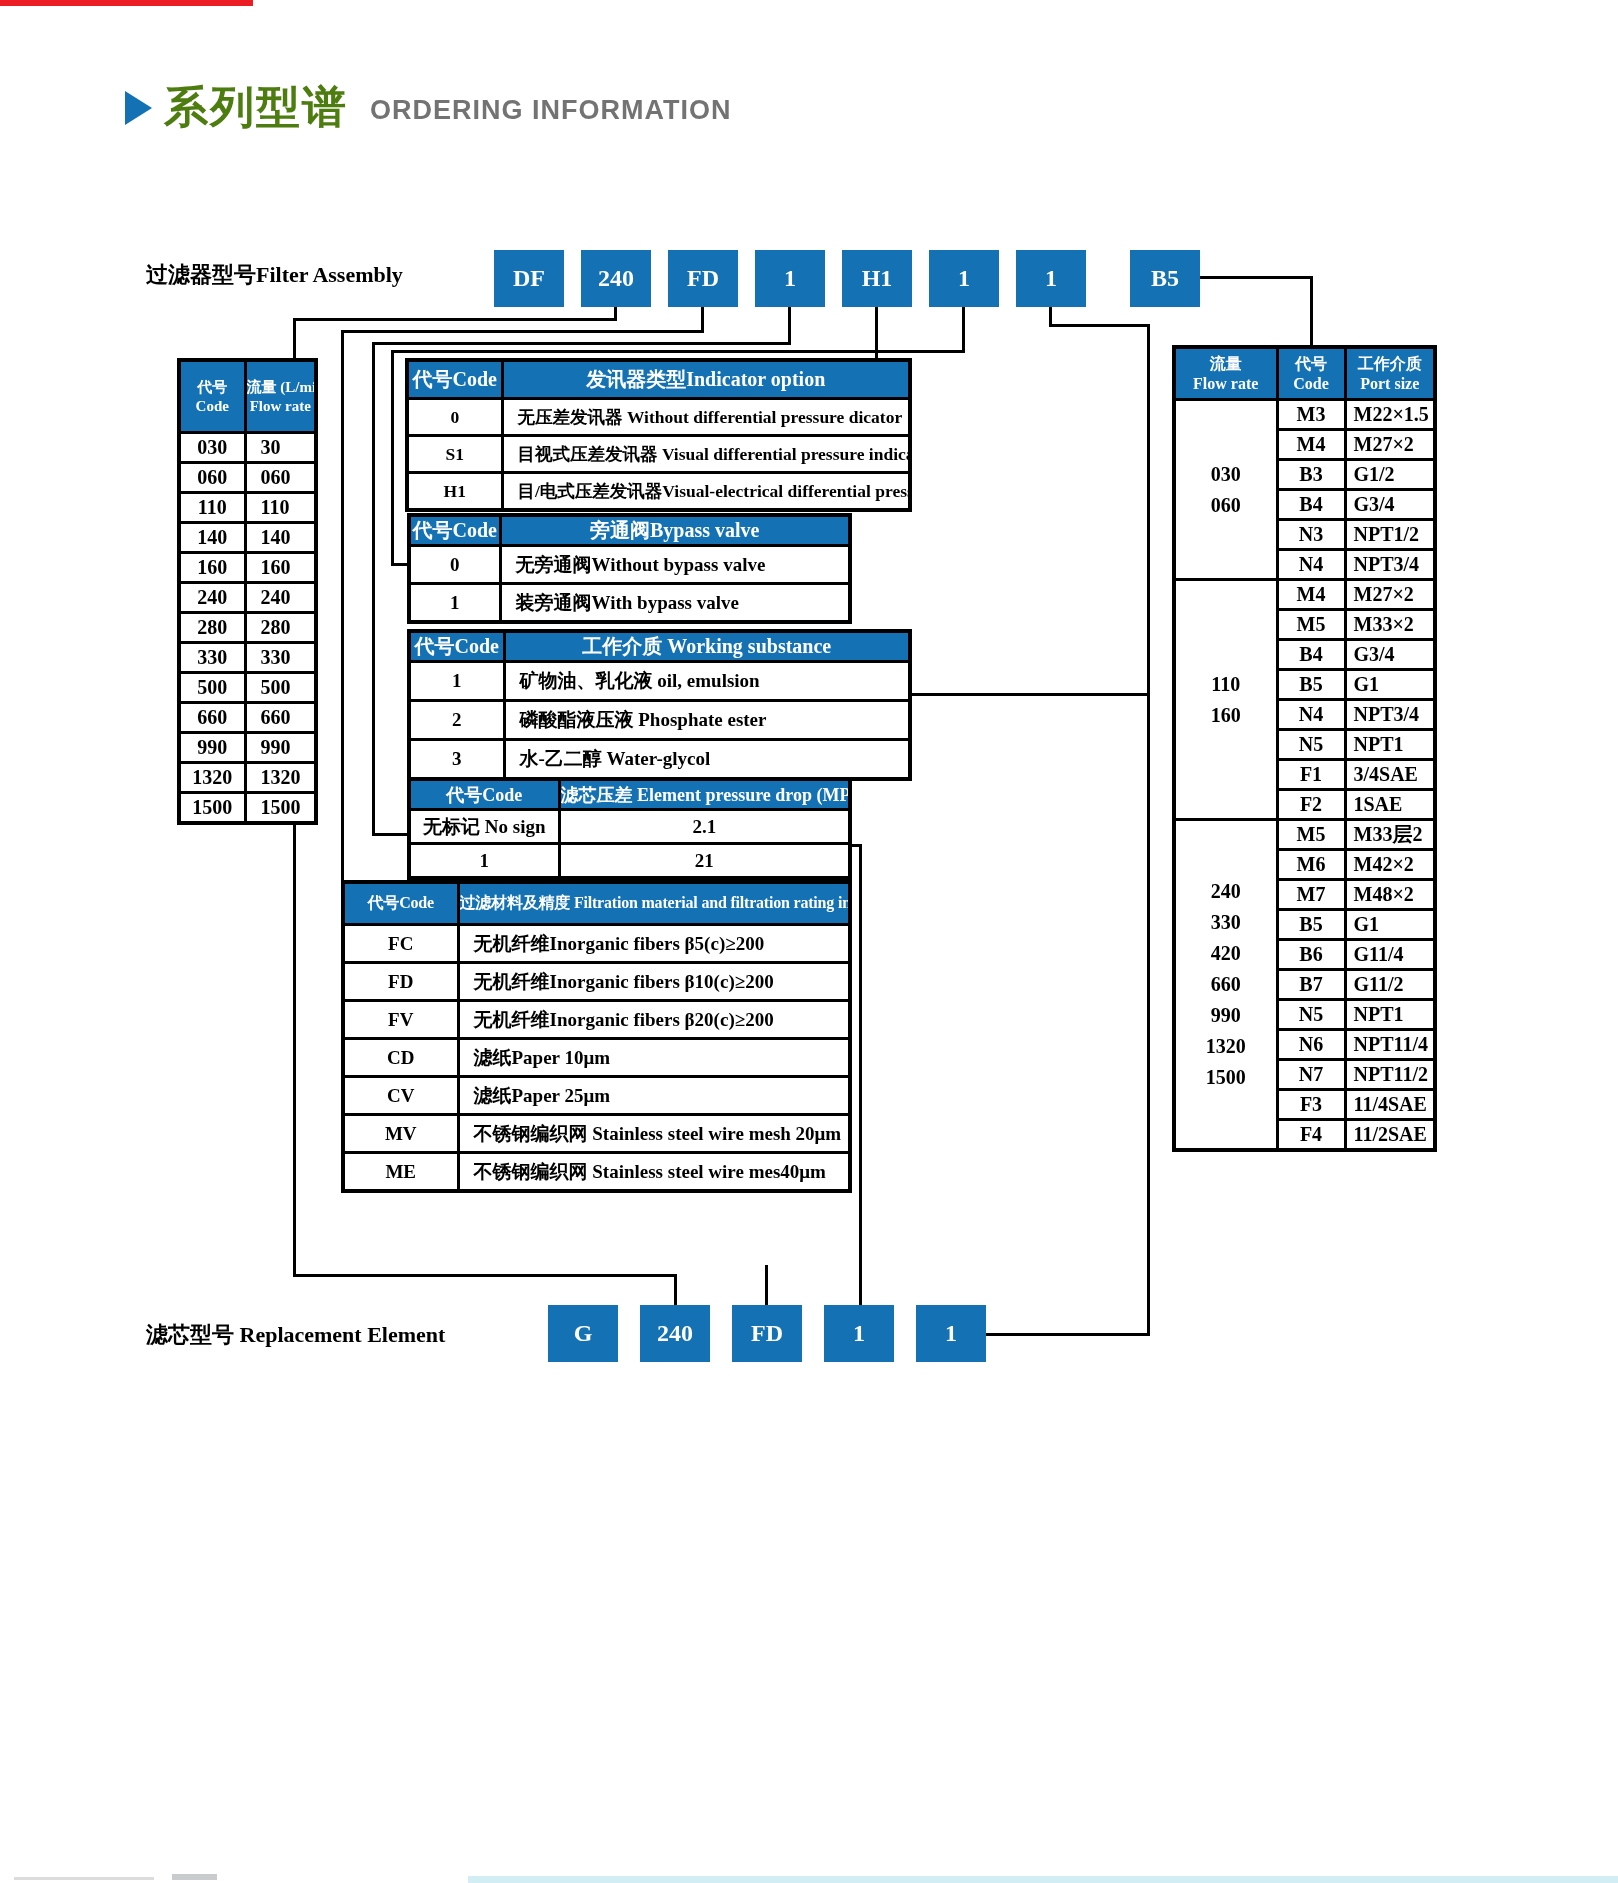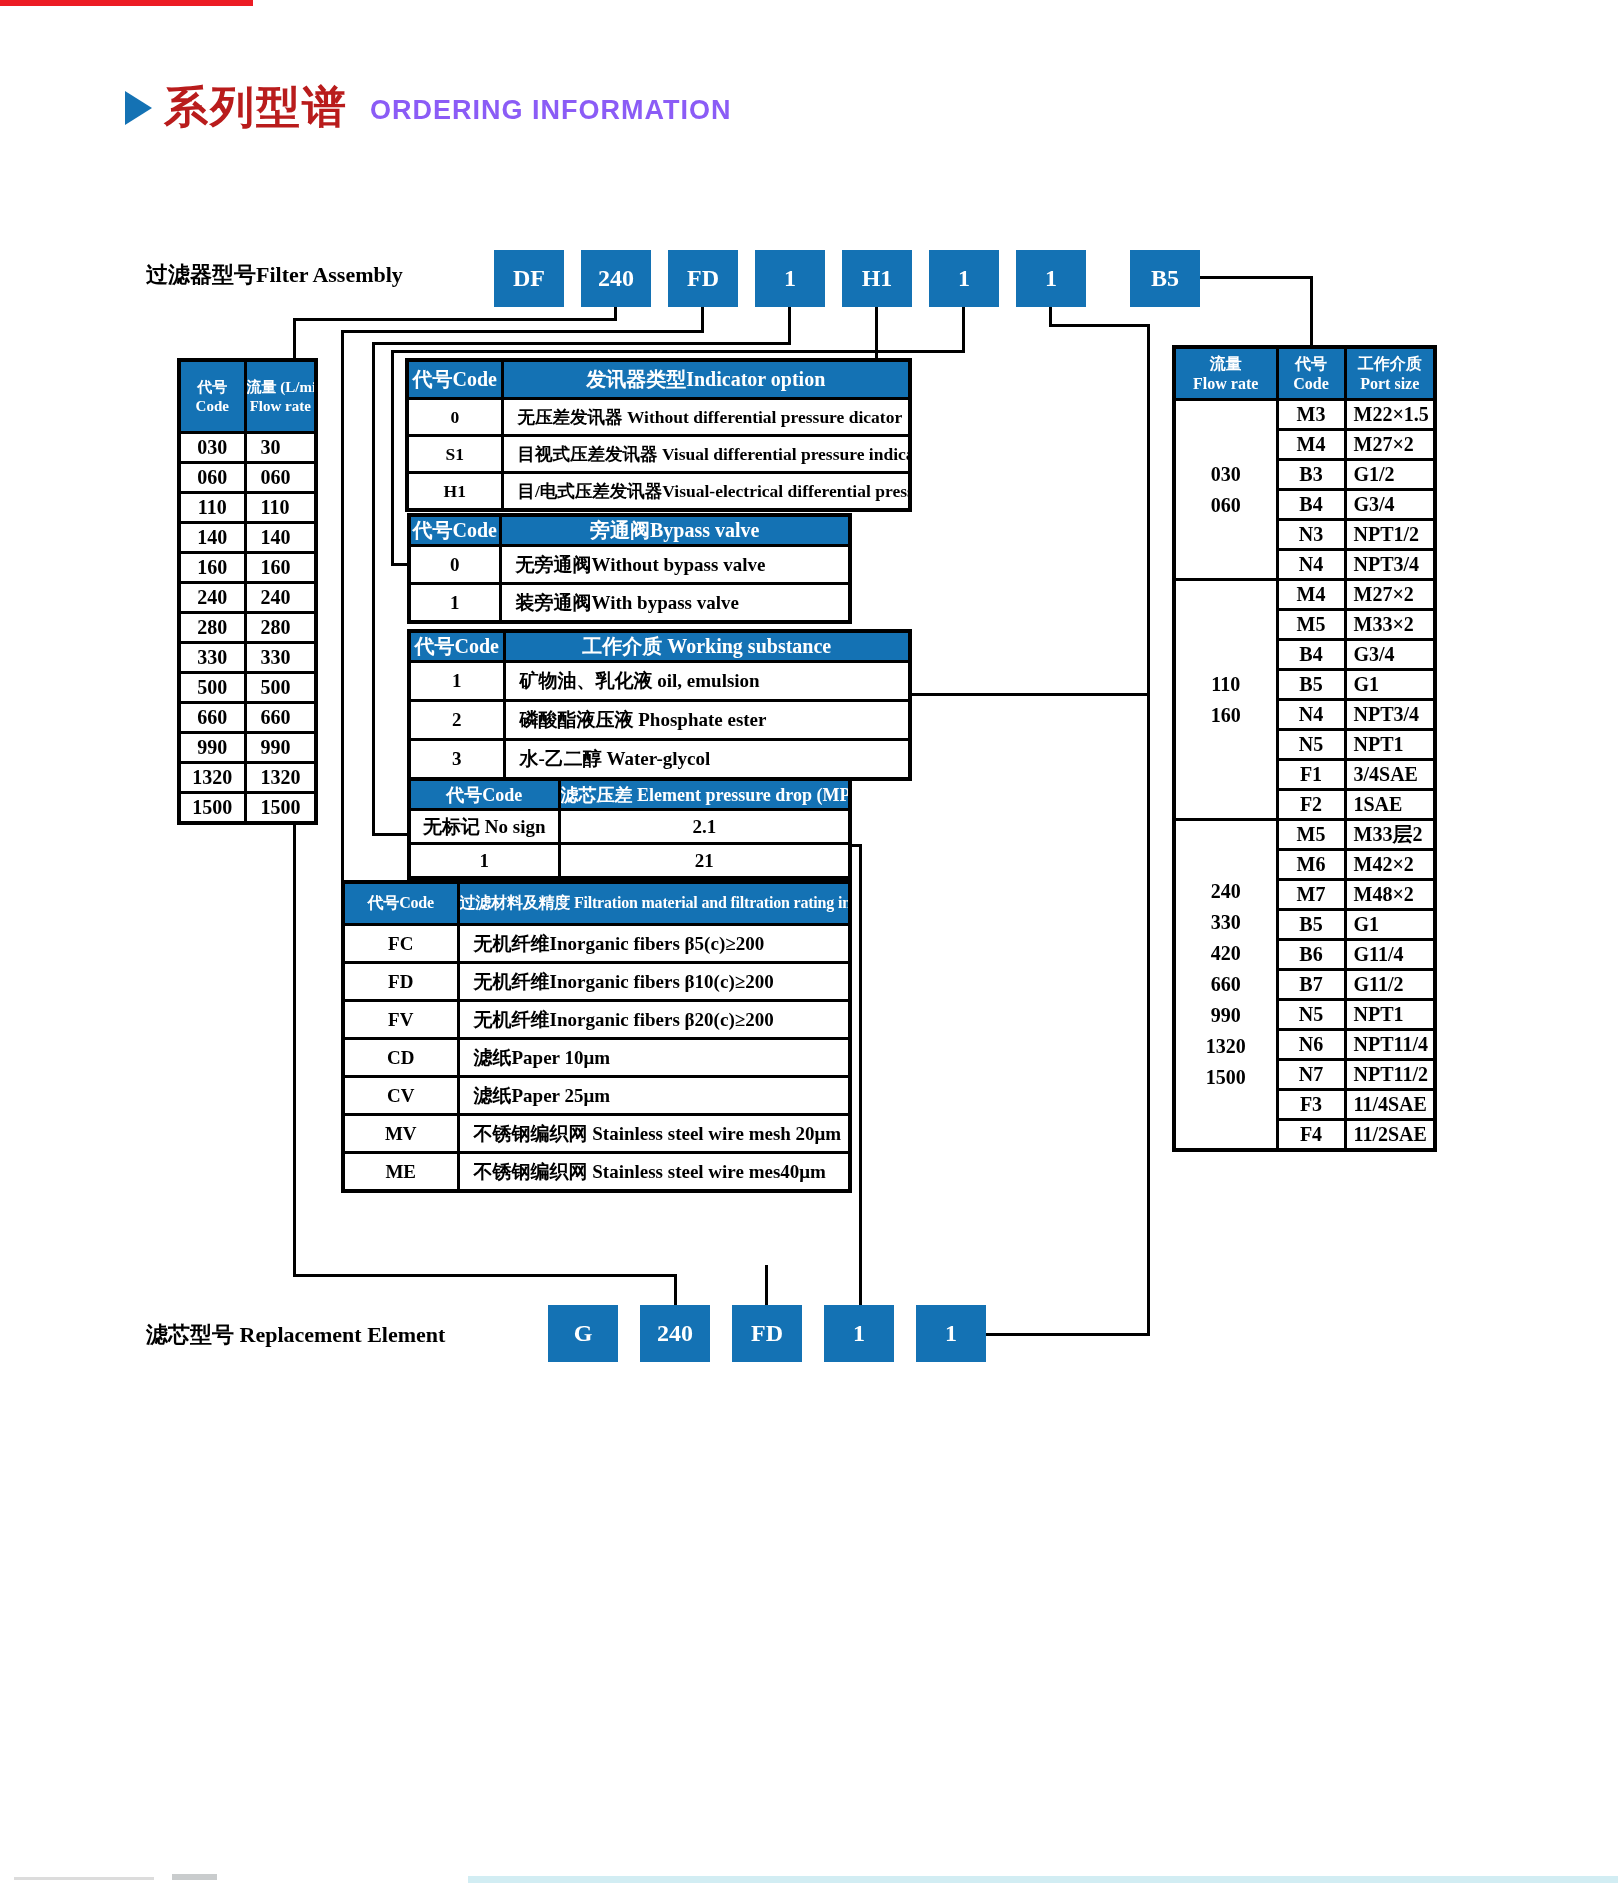--- a/index.html
+++ b/index.html
@@ -8,22 +8,22 @@
   
   .red-strip{position:absolute;left:0;top:0;width:253px;height:6px;background:#ec1c24;}
   .cyan-strip{position:absolute;left:468px;top:1876px;width:1150px;height:7px;background:#d2edf3;}
   .gray-smudge1{position:absolute;left:14px;top:1877px;width:140px;height:3px;background:#dcdcdc;}
   .gray-smudge2{position:absolute;left:172px;top:1874px;width:45px;height:6px;background:#c9cccd;}
   
   .title-row{position:absolute;left:125px;top:78px;display:flex;align-items:center;
              font-family:"Liberation Sans","DejaVu Sans",sans-serif;}
   .tri{width:0;height:0;border-left:27px solid #1472b4;border-top:17px solid transparent;
        border-bottom:17px solid transparent;margin-right:12px;}
-  .title-cn{font-size:44px;font-weight:bold;color:#b91c1c;letter-spacing:2px;}
-  .title-en{font-size:27px;font-weight:bold;color:#8b5cf6;margin-left:22px;letter-spacing:1px;margin-top:6px;}
+  .title-cn{font-size:44px;font-weight:bold;color:#4d7c0f;letter-spacing:2px;}
+  .title-en{font-size:27px;font-weight:bold;color:#737373;margin-left:22px;letter-spacing:1px;margin-top:6px;}
   
   .diagram-label{position:absolute;font-size:22px;font-weight:bold;white-space:nowrap;}
   
   .code-box{position:absolute;width:70px;height:57px;background:#1472b4;color:#fff;
             font-size:24px;font-weight:bold;display:flex;align-items:center;justify-content:center;}
   
   .ln{position:absolute;background:#000;}
   
   .t{position:absolute;border-collapse:collapse;table-layout:fixed;background:#fff;
      font-weight:bold;border:4px solid #000;}

